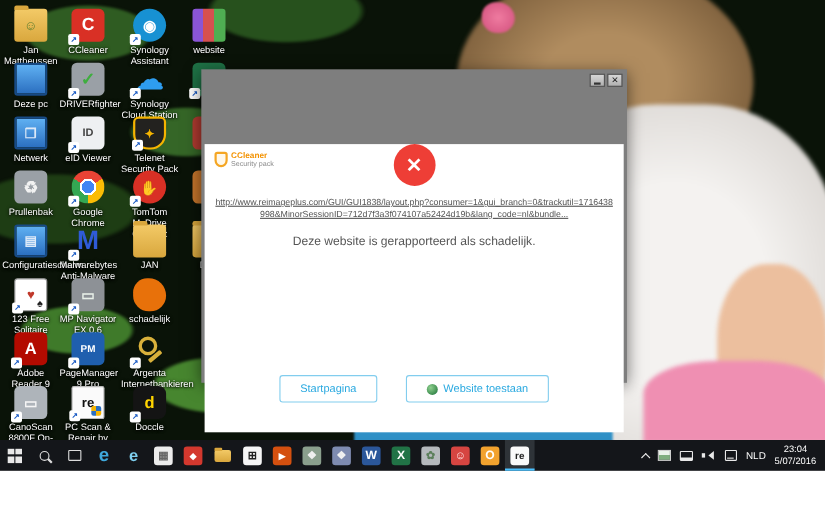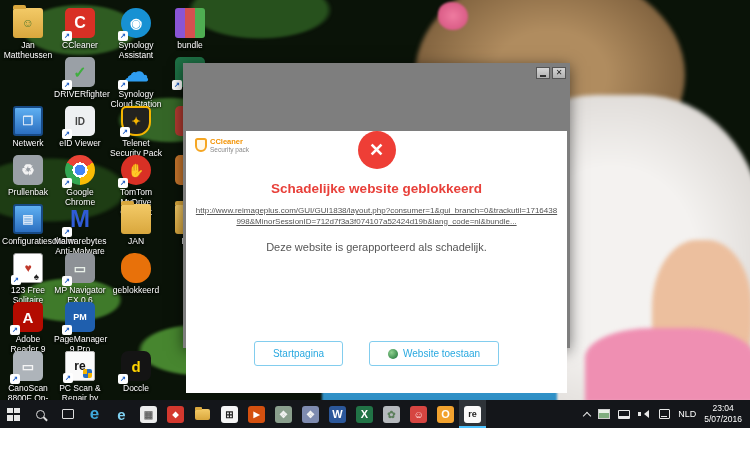--- a/index.html
+++ b/index.html
@@ -127,20 +127,24 @@
     <div class="wp wp-head2"></div>
     <div class="wp wp-shirt2"></div>
     <div class="wp wp-pink"></div>
   </div>
 
   <div id="desktop-icons">
       <div class="dicon" style="left: 2px; top: 8px;">
         <div class="ibox k-folder" style="color: rgb(90, 125, 47); font-size: 12px;">☺</div>
         <div class="lbl">Jan Mattheussen</div>
       </div>
+      <div class="dicon" style="left: 2px; top: 57px;">
+        <div class="ibox k-monitor" style="color: rgb(255, 255, 255); font-size: 10px;"></div>
+        <div class="lbl">Deze pc</div>
+      </div>
       <div class="dicon" style="left: 2px; top: 106px;">
         <div class="ibox k-monitor" style="color: rgb(220, 233, 248); font-size: 12px;">❐</div>
         <div class="lbl">Netwerk</div>
       </div>
       <div class="dicon" style="left: 2px; top: 155px;">
         <div class="ibox " style="background: rgb(154, 160, 166); color: rgb(242, 242, 242); font-size: 15px;">♻</div>
         <div class="lbl">Prullenbak</div>
       </div>
       <div class="dicon" style="left: 2px; top: 204px;">
         <div class="ibox k-monitor" style="color: rgb(220, 233, 248); font-size: 12px;">▤</div>
@@ -207,29 +211,35 @@
       <div class="dicon" style="left: 110px; top: 155px;">
         <div class="ibox " style="background: rgb(217, 48, 37); border-radius: 50%; color: rgb(255, 255, 255); font-size: 13px;">✋<span class="sc">↗</span></div>
         <div class="lbl">TomTom MyDrive Connect</div>
       </div>
       <div class="dicon" style="left: 110px; top: 204px;">
         <div class="ibox k-folder" style="color: rgb(255, 255, 255); font-size: 10px;"></div>
         <div class="lbl">JAN</div>
       </div>
       <div class="dicon" style="left: 110px; top: 253px;">
         <div class="ibox k-blob" style="color: rgb(255, 255, 255); font-size: 10px;"></div>
-        <div class="lbl">geblokkeerd</div>
+        <div class="lbl">schadelijk</div>
+      </div>
+      <div class="dicon" style="left: 110px; top: 302px;">
+        <div class="ibox k-keys" style="color: rgb(217, 177, 59); font-size: 10px;">
+          <span class="sc">↗</span>
+        </div>
+        <div class="lbl">Argenta Internetbankieren</div>
       </div>
       <div class="dicon" style="left: 110px; top: 351px;">
         <div class="ibox k-doccle" style="color: rgb(255, 212, 0); font-size: 15px;">d<span class="sc">↗</span></div>
         <div class="lbl">Doccle</div>
       </div>
       <div class="dicon" style="left: 164px; top: 8px;">
         <div class="ibox k-books" style="color: rgb(255, 255, 255); font-size: 10px;"></div>
-        <div class="lbl">bundle</div>
+        <div class="lbl">website</div>
       </div>
       <div class="dicon" style="left: 164px; top: 57px;">
         <div class="ibox " style="background: rgb(30, 113, 69); color: rgb(255, 255, 255); font-size: 13px;">X<span class="sc">↗</span></div>
         <div class="lbl">Kal</div>
       </div>
       <div class="dicon" style="left: 164px; top: 106px;">
         <div class="ibox " style="background: rgb(176, 58, 48); color: rgb(255, 255, 255); font-size: 10px;"></div>
         <div class="lbl"></div>
       </div>
       <div class="dicon" style="left: 164px; top: 155px;">
@@ -251,21 +261,20 @@
     </div>
     <div class="dlg-body">
       <div class="brand">
         <span class="shield-ico"></span>
         <span>
           <span class="brand-name">CCleaner</span>
           <span class="brand-sub">Security pack</span>
         </span>
       </div>
       <div class="err-circle">✕</div>
-      <div class="dlg-title">Schadelijke website geblokkeerd</div>
       <p class="dlg-url">http://www.reimageplus.com/GUI/GUI1838/layout.php?consumer=1&amp;gui_branch=0&amp;trackutil=1716438998&amp;MinorSessionID=712d7f3a3f074107a52424d19b&amp;lang_code=nl&amp;bundle...</p>
       <p class="dlg-msg first">Deze website is gerapporteerd als schadelijk.</p>
       <div class="dlg-buttons">
         <button class="dlg-btn">
             <span>Startpagina</span>
           </button>
         <button class="dlg-btn">
             <span class="globe"></span>
             <span>Website toestaan</span>
           </button>

